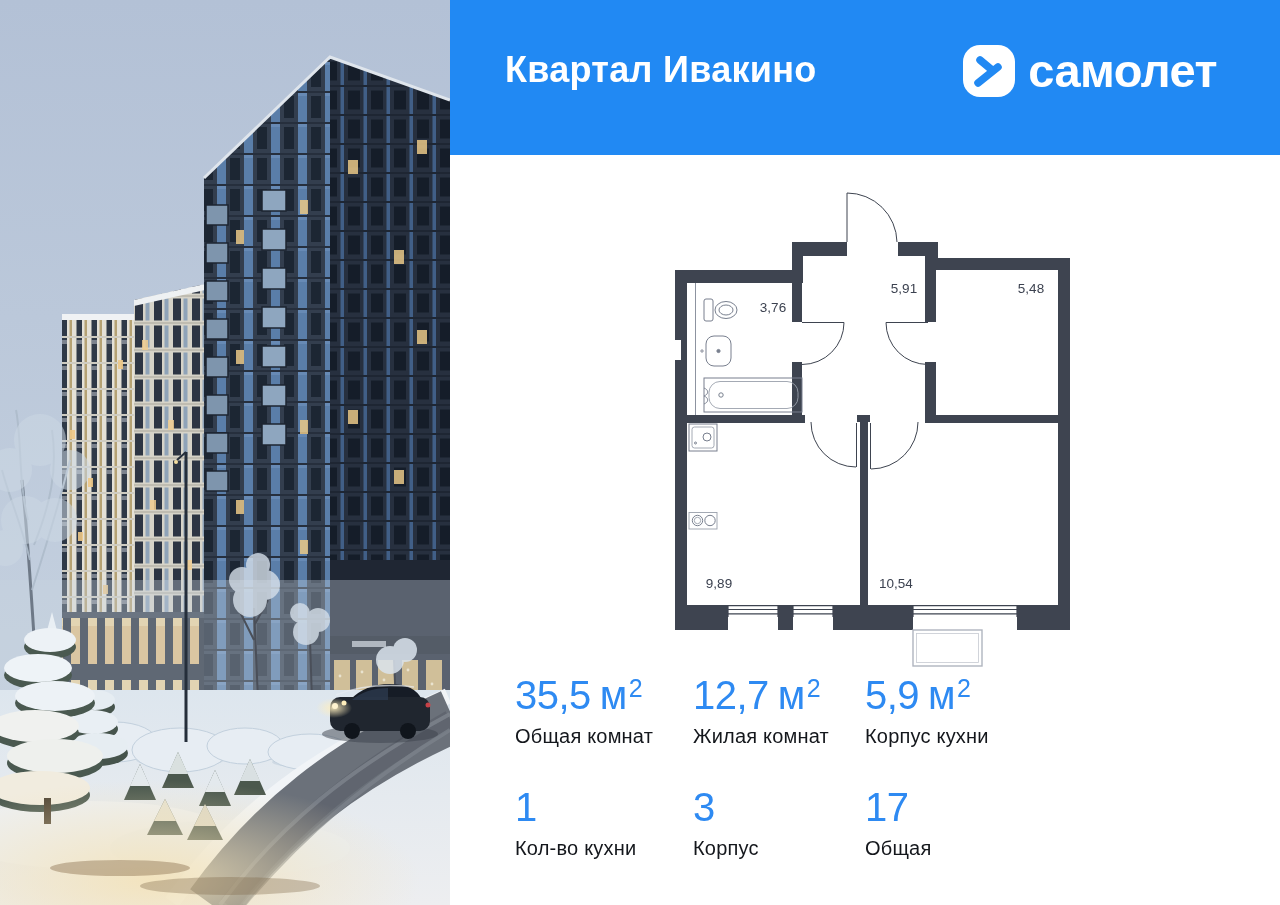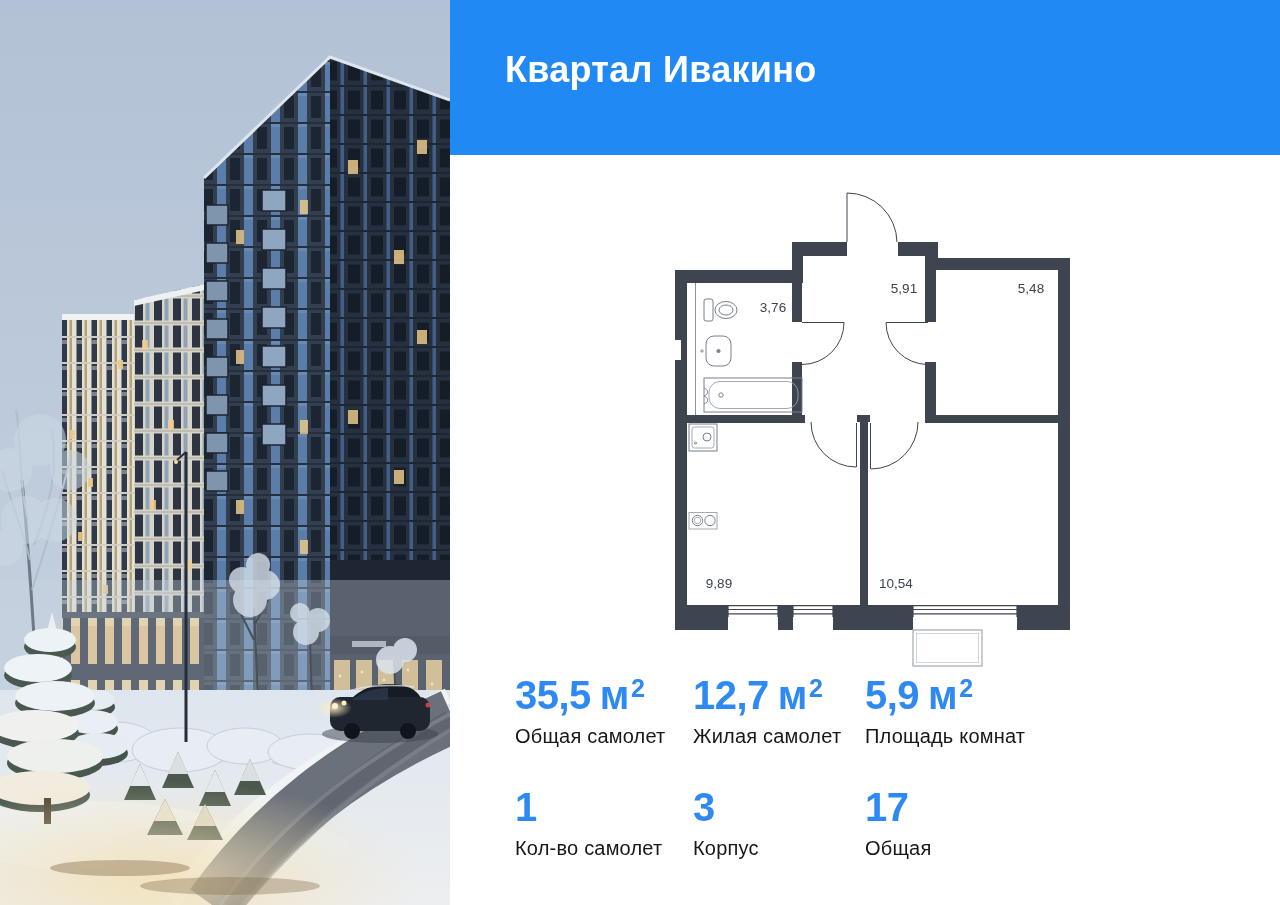--- a/index.html
+++ b/index.html
@@ -9,21 +9,21 @@
   .photo{position:absolute;left:0;top:0;width:450px;height:905px;}
   .panel{position:absolute;left:450px;top:0;width:830px;height:905px;background:#ffffff;}
   .header{position:absolute;left:0;top:0;width:830px;height:155px;background:#2189f3;}
   .title{position:absolute;left:55px;top:49px;font-size:36px;font-weight:700;color:#ffffff;
          letter-spacing:.3px;white-space:nowrap;}
   .logo{position:absolute;right:63px;top:45px;display:flex;align-items:center;gap:13px;}
   .logo-text{font-size:47px;font-weight:700;color:#ffffff;letter-spacing:-.5px;line-height:52px;}
   .plan{position:absolute;left:210px;top:180px;width:420px;height:500px;}
   .plan text{font-family:"Liberation Sans",sans-serif;font-size:13.5px;fill:#3c4250;}
   .stat{position:absolute;white-space:nowrap;}
-  .num{font-size:40px;font-weight:700;color:#2e8af2;letter-spacing:-.5px;line-height:1;}
+  .num{font-size:40px;font-weight:400;color:#2e8af2;letter-spacing:-.5px;line-height:1;}
   .num .ub{margin-left:9px;}
   .num .us{display:inline-block;font-size:25px;transform:translateY(-12px);margin-left:2px;}
   .lab{font-size:20px;color:#14171c;margin-top:10px;letter-spacing:.2px;}
 </style>
 </head>
 <body>
 
 <div class="card">
 
   <svg class="photo" viewBox="0 0 450 905">
@@ -305,20 +305,28 @@
 
     <ellipse cx="150" cy="880" rx="270" ry="100" fill="url(#warm)"></ellipse>
     <ellipse cx="120" cy="868" rx="70" ry="8" fill="#8d7352" opacity=".45"></ellipse>
     <ellipse cx="230" cy="886" rx="90" ry="9" fill="#7e6749" opacity=".35"></ellipse>
   </svg>
 
   <div class="panel">
 
     <div class="header">
       <div class="title">Квартал Ивакино</div>
+      <div class="logo">
+        <svg width="52" height="52" viewBox="0 0 52 52">
+          <rect width="52" height="52" rx="17" fill="#ffffff"></rect>
+          <line x1="17" y1="15" x2="29" y2="25" stroke="#2189f3" stroke-width="7.5" stroke-linecap="round"></line>
+          <line x1="15" y1="38" x2="35" y2="22" stroke="#2189f3" stroke-width="7.5" stroke-linecap="round"></line>
+        </svg>
+        <span class="logo-text">самолет</span>
+      </div>
     </div>
 
     <svg class="plan" viewBox="0 0 420 500">
       <g fill="#3e4450">
         <rect x="15" y="90" width="12" height="360"></rect>
         <rect x="15" y="90" width="128" height="13"></rect>
         <rect x="132" y="62" width="11" height="41"></rect>
         <rect x="132" y="62" width="55" height="14"></rect>
         <rect x="238" y="62" width="40" height="14"></rect>
         <rect x="265" y="62" width="13" height="28"></rect>
@@ -412,34 +420,34 @@
         <text x="113" y="132">3,76</text>
         <text x="244" y="113">5,91</text>
         <text x="371" y="113">5,48</text>
         <text x="59" y="408">9,89</text>
         <text x="236" y="408">10,54</text>
       </g>
     </svg>
 
     <div class="stat" style="left:65px;top:675px">
       <div class="num"><span>35,5</span><span class="ub">м</span><span class="us">2</span></div>
-      <div class="lab">Общая самолет</div>
+      <div class="lab">Общая комнат</div>
     </div>
     <div class="stat" style="left:243px;top:675px">
       <div class="num"><span>12,7</span><span class="ub">м</span><span class="us">2</span></div>
-      <div class="lab">Жилая самолет</div>
+      <div class="lab">Жилая комнат</div>
     </div>
     <div class="stat" style="left:415px;top:675px">
       <div class="num"><span>5,9</span><span class="ub">м</span><span class="us">2</span></div>
-      <div class="lab">Площадь комнат</div>
+      <div class="lab">Корпус кухни</div>
     </div>
 
     <div class="stat" style="left:65px;top:787px">
       <div class="num"><span>1</span></div>
-      <div class="lab">Кол-во самолет</div>
+      <div class="lab">Кол-во кухни</div>
     </div>
     <div class="stat" style="left:243px;top:787px">
       <div class="num"><span>3</span></div>
       <div class="lab">Корпус</div>
     </div>
     <div class="stat" style="left:415px;top:787px">
       <div class="num"><span>17</span></div>
       <div class="lab">Общая</div>
     </div>
 

